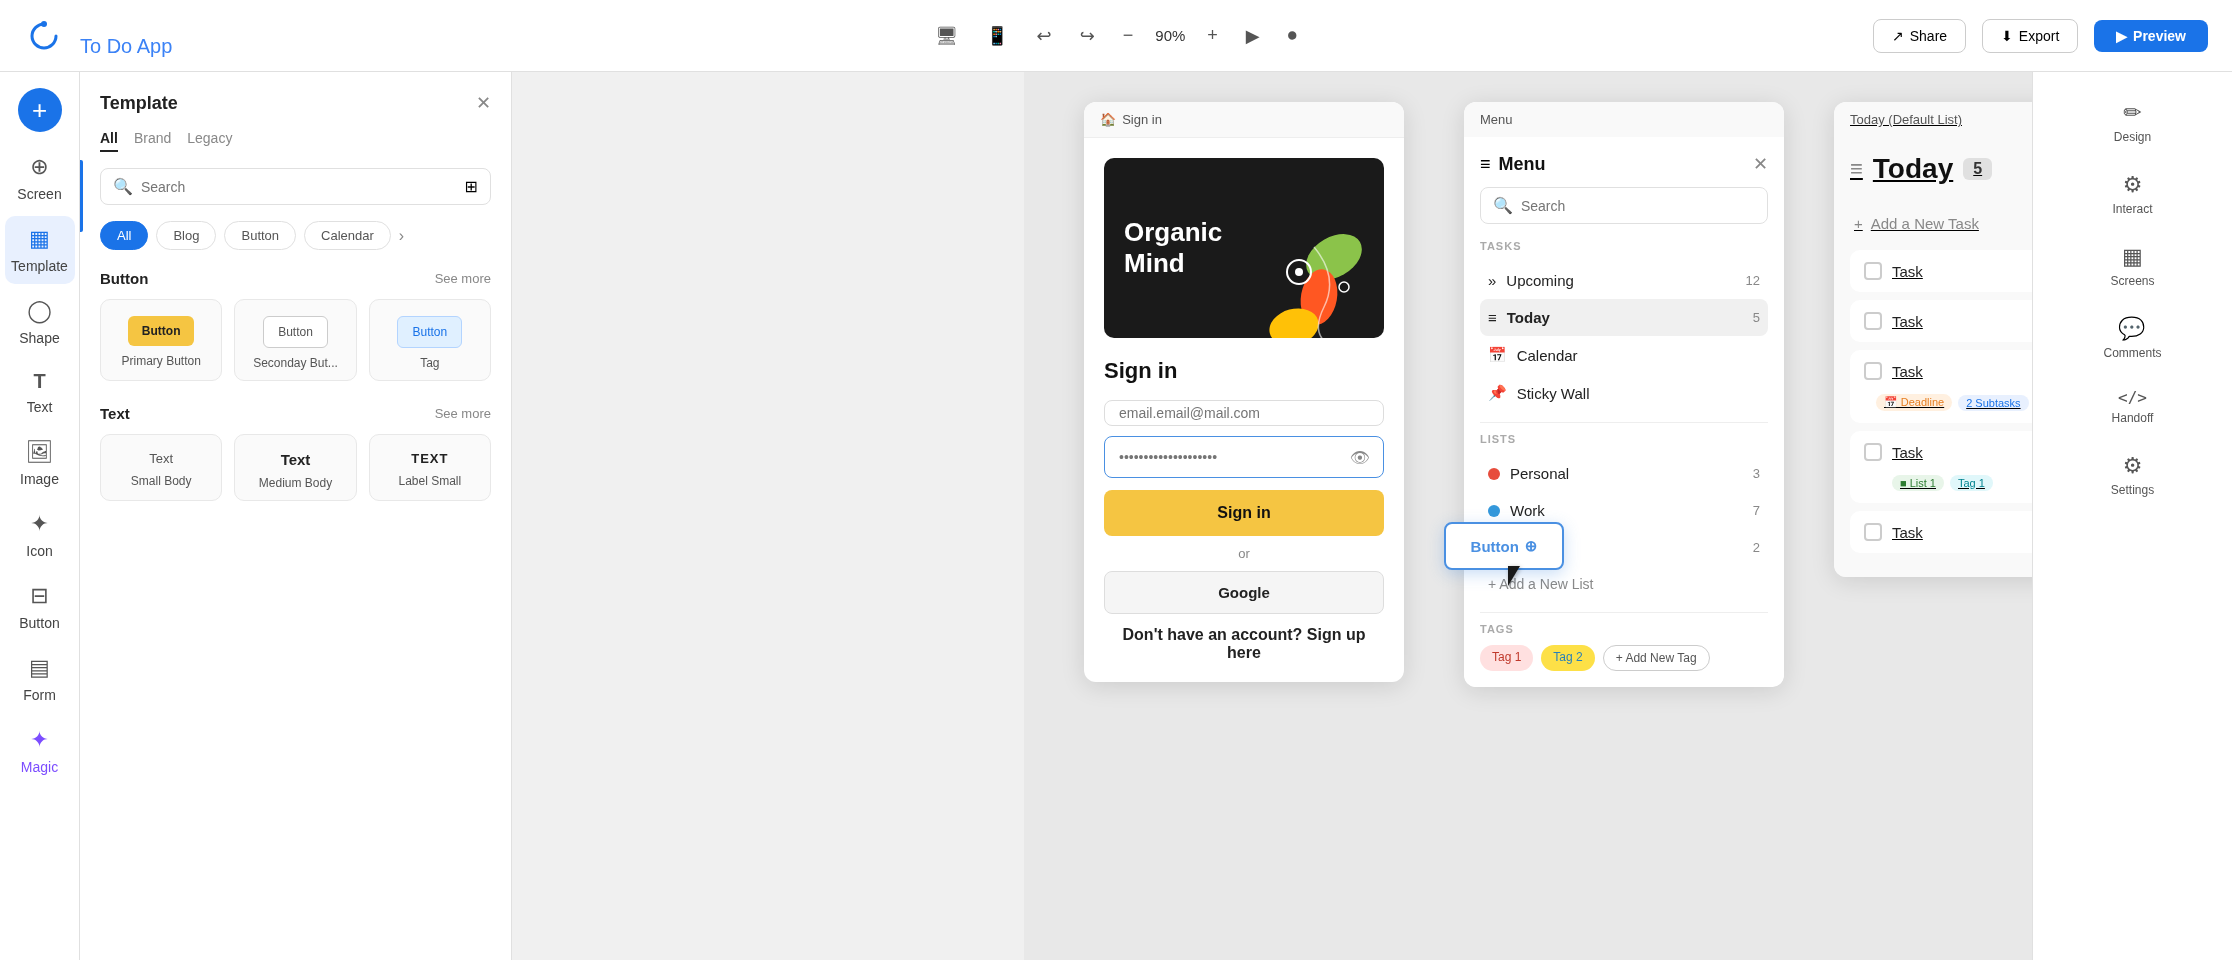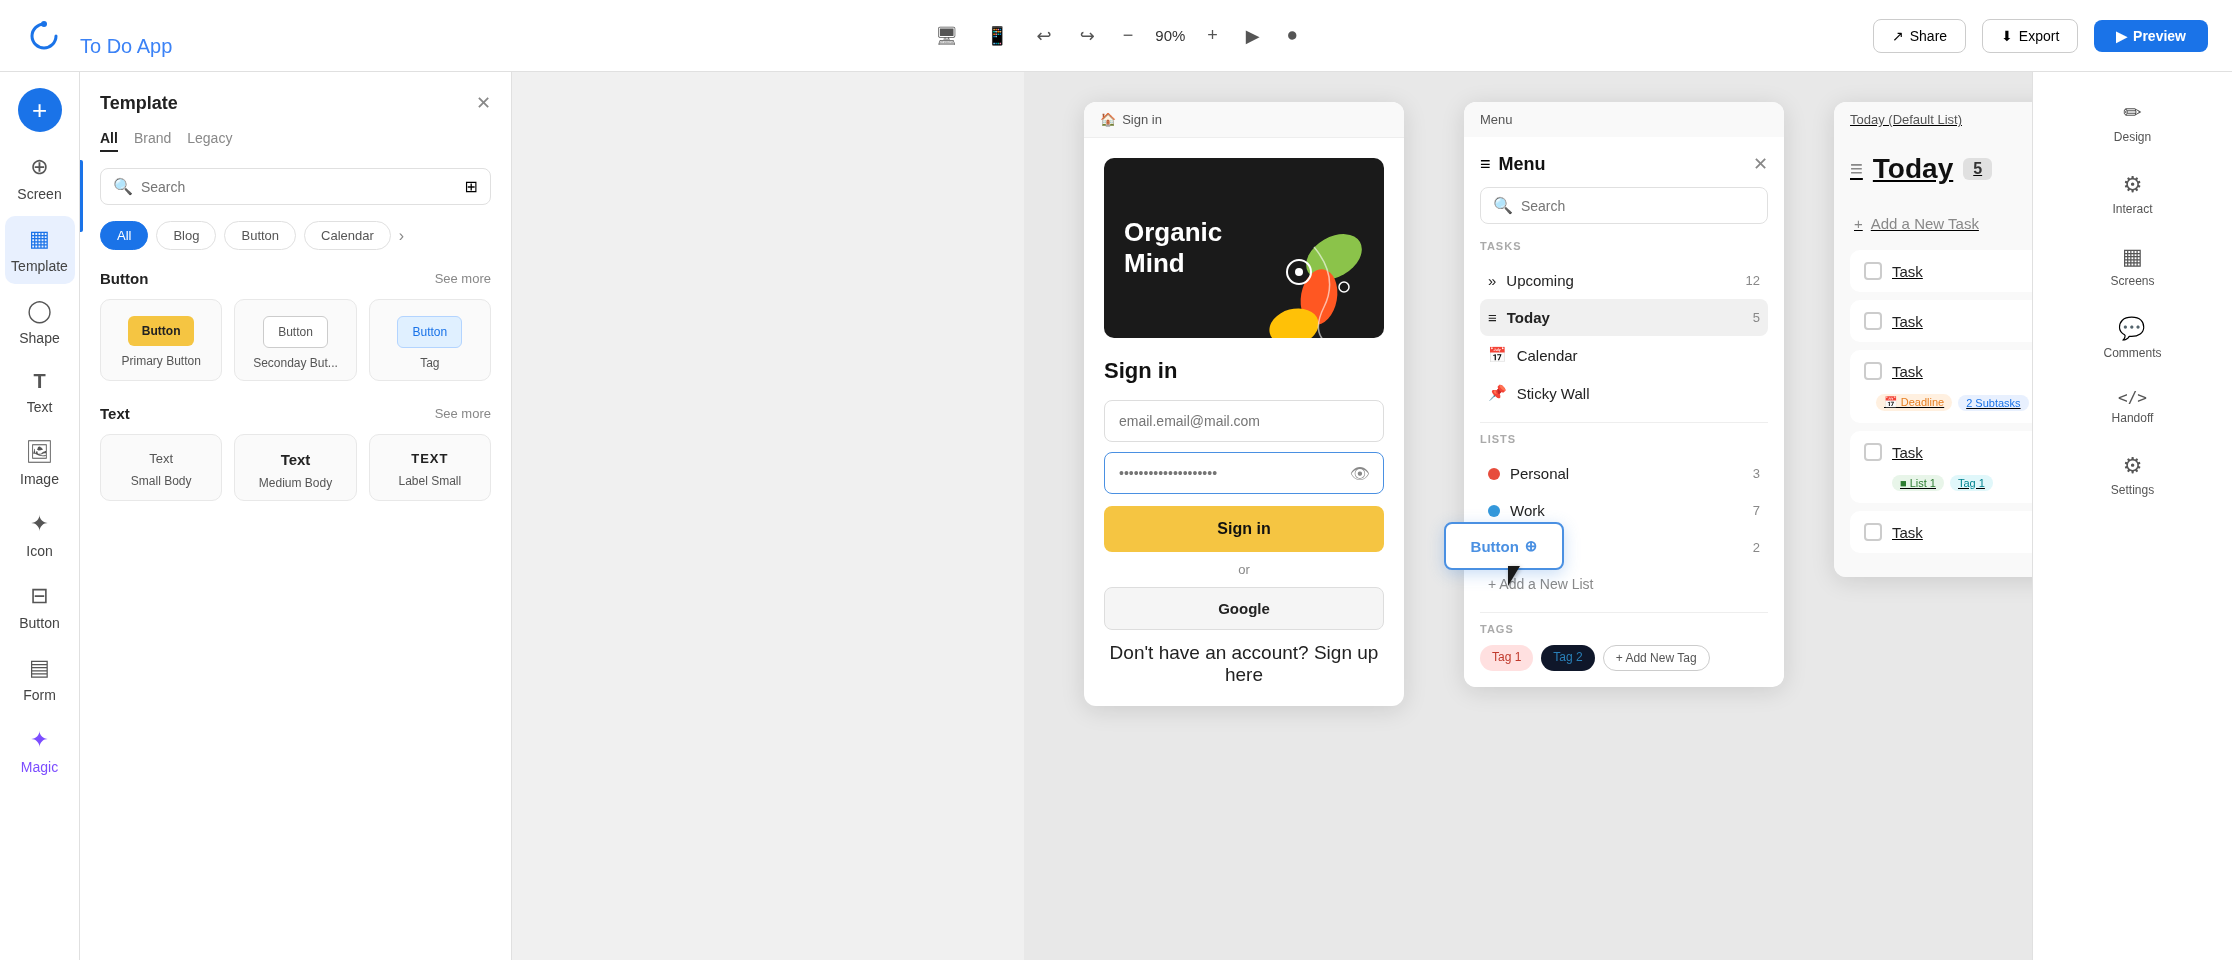--- a/index.html
+++ b/index.html
@@ -92,28 +92,28 @@
 
     
     .signin-screen {
       left: 60px; top: 30px; width: 340px; background: #fff; border-radius: 12px;
       overflow: hidden;
     }
     .signin-label { font-size: 13px; color: #555; padding: 10px 16px; display: flex; align-items: center; gap: 6px; background: #f9f9f9; border-bottom: 1px solid #eee; }
     .signin-body { padding: 20px; }
     .signin-hero { background: #1a1a1a; border-radius: 10px; height: 180px; display: flex; align-items: center; justify-content: center; margin-bottom: 20px; position: relative; overflow: hidden; }
     .signin-title { font-size: 22px; font-weight: 700; margin-bottom: 16px; color: #111; }
-    .signin-input { width: 100%; border: 1px solid #ddd; border-radius: 8px; padding: 12px 14px; font-size: 14px; margin-bottom: 10px; color: #0369a1; outline: none; }
+    .signin-input { width: 100%; border: 1px solid #ddd; border-radius: 8px; padding: 4px 14px; font-size: 14px; margin-bottom: 10px; color: #0369a1; outline: none; }
     .signin-password { position: relative; margin-bottom: 12px; }
     .signin-password input { width: 100%; border: 1px solid #4a90e2; border-radius: 8px; padding: 12px 14px; font-size: 14px; color: #888; outline: none; }
     .eye-icon { position: absolute; right: 14px; top: 50%; transform: translateY(-50%); color: #888; cursor: pointer; }
     .btn-signin { width: 100%; background: #f5c542; color: #111; border: none; border-radius: 8px; padding: 14px; font-size: 16px; font-weight: 700; cursor: pointer; margin-bottom: 10px; }
     .signin-or { text-align: center; color: #888; font-size: 13px; margin-bottom: 10px; }
     .btn-google { width: 100%; background: #f5f5f5; color: #222; border: 1px solid #ddd; border-radius: 8px; padding: 12px; font-size: 15px; font-weight: 600; cursor: pointer; margin-bottom: 12px; }
-    .signin-footer { text-align: center; font-size: 19px; color: #222; font-weight: 400; cursor: pointer; }
+    .signin-footer { text-align: center; font-size: 16px; color: #222; font-weight: 700; cursor: pointer; }
 
     
     .menu-screen {
       left: 440px; top: 30px; width: 340px;
     }
     .menu-label { font-size: 13px; color: #555; padding: 10px 16px; background: #f9f9f9; }
     .menu-body { background: #fff; padding: 16px; border-radius: 12px; }
     .menu-header { display: flex; justify-content: space-between; align-items: center; margin-bottom: 12px; }
     .menu-title { font-size: 18px; font-weight: 700; color: #111; }
     .menu-search { display: flex; align-items: center; border: 1px solid #e0e0e0; border-radius: 8px; padding: 8px 12px; gap: 8px; margin-bottom: 16px; }
@@ -124,21 +124,21 @@
     .menu-item-left { display: flex; align-items: center; gap: 10px; font-size: 15px; color: #222; }
     .menu-item-count { font-size: 13px; color: #888; }
     .menu-dot { width: 12px; height: 12px; border-radius: 50%; display: inline-block; }
     .dot-red { background: #e74c3c; }
     .dot-blue { background: #3498db; }
     .dot-yellow { background: #f5c542; }
     .menu-divider { height: 1px; background: #eee; margin: 10px 0; }
     .menu-tags { display: flex; gap: 8px; flex-wrap: wrap; margin-top: 6px; }
     .tag-badge { padding: 5px 12px; border-radius: 16px; font-size: 12px; font-weight: 500; }
     .tag-pink { background: #ffe0e0; color: #c0392b; }
-    .tag-blue { background: #0f172a; color: #2980b9; }
+    .tag-blue { background: #fde047; color: #2980b9; }
     .tag-outline { background: #fff; border: 1px solid #ccc; color: #555; font-size: 12px; padding: 5px 12px; border-radius: 16px; cursor: pointer; }
 
     
     .today-screen {
       left: 820px; top: 30px; width: 380px;
     }
     .today-label { font-size: 13px; color: #555; padding: 10px 16px; background: #f9f9f9; }
     .today-body { background: #f9f9f9; padding: 16px; border-radius: 12px; }
     .today-header { display: flex; align-items: center; gap: 10px; margin-bottom: 20px; }
     .today-title { font-size: 28px; font-weight: 800; color: #111; }

